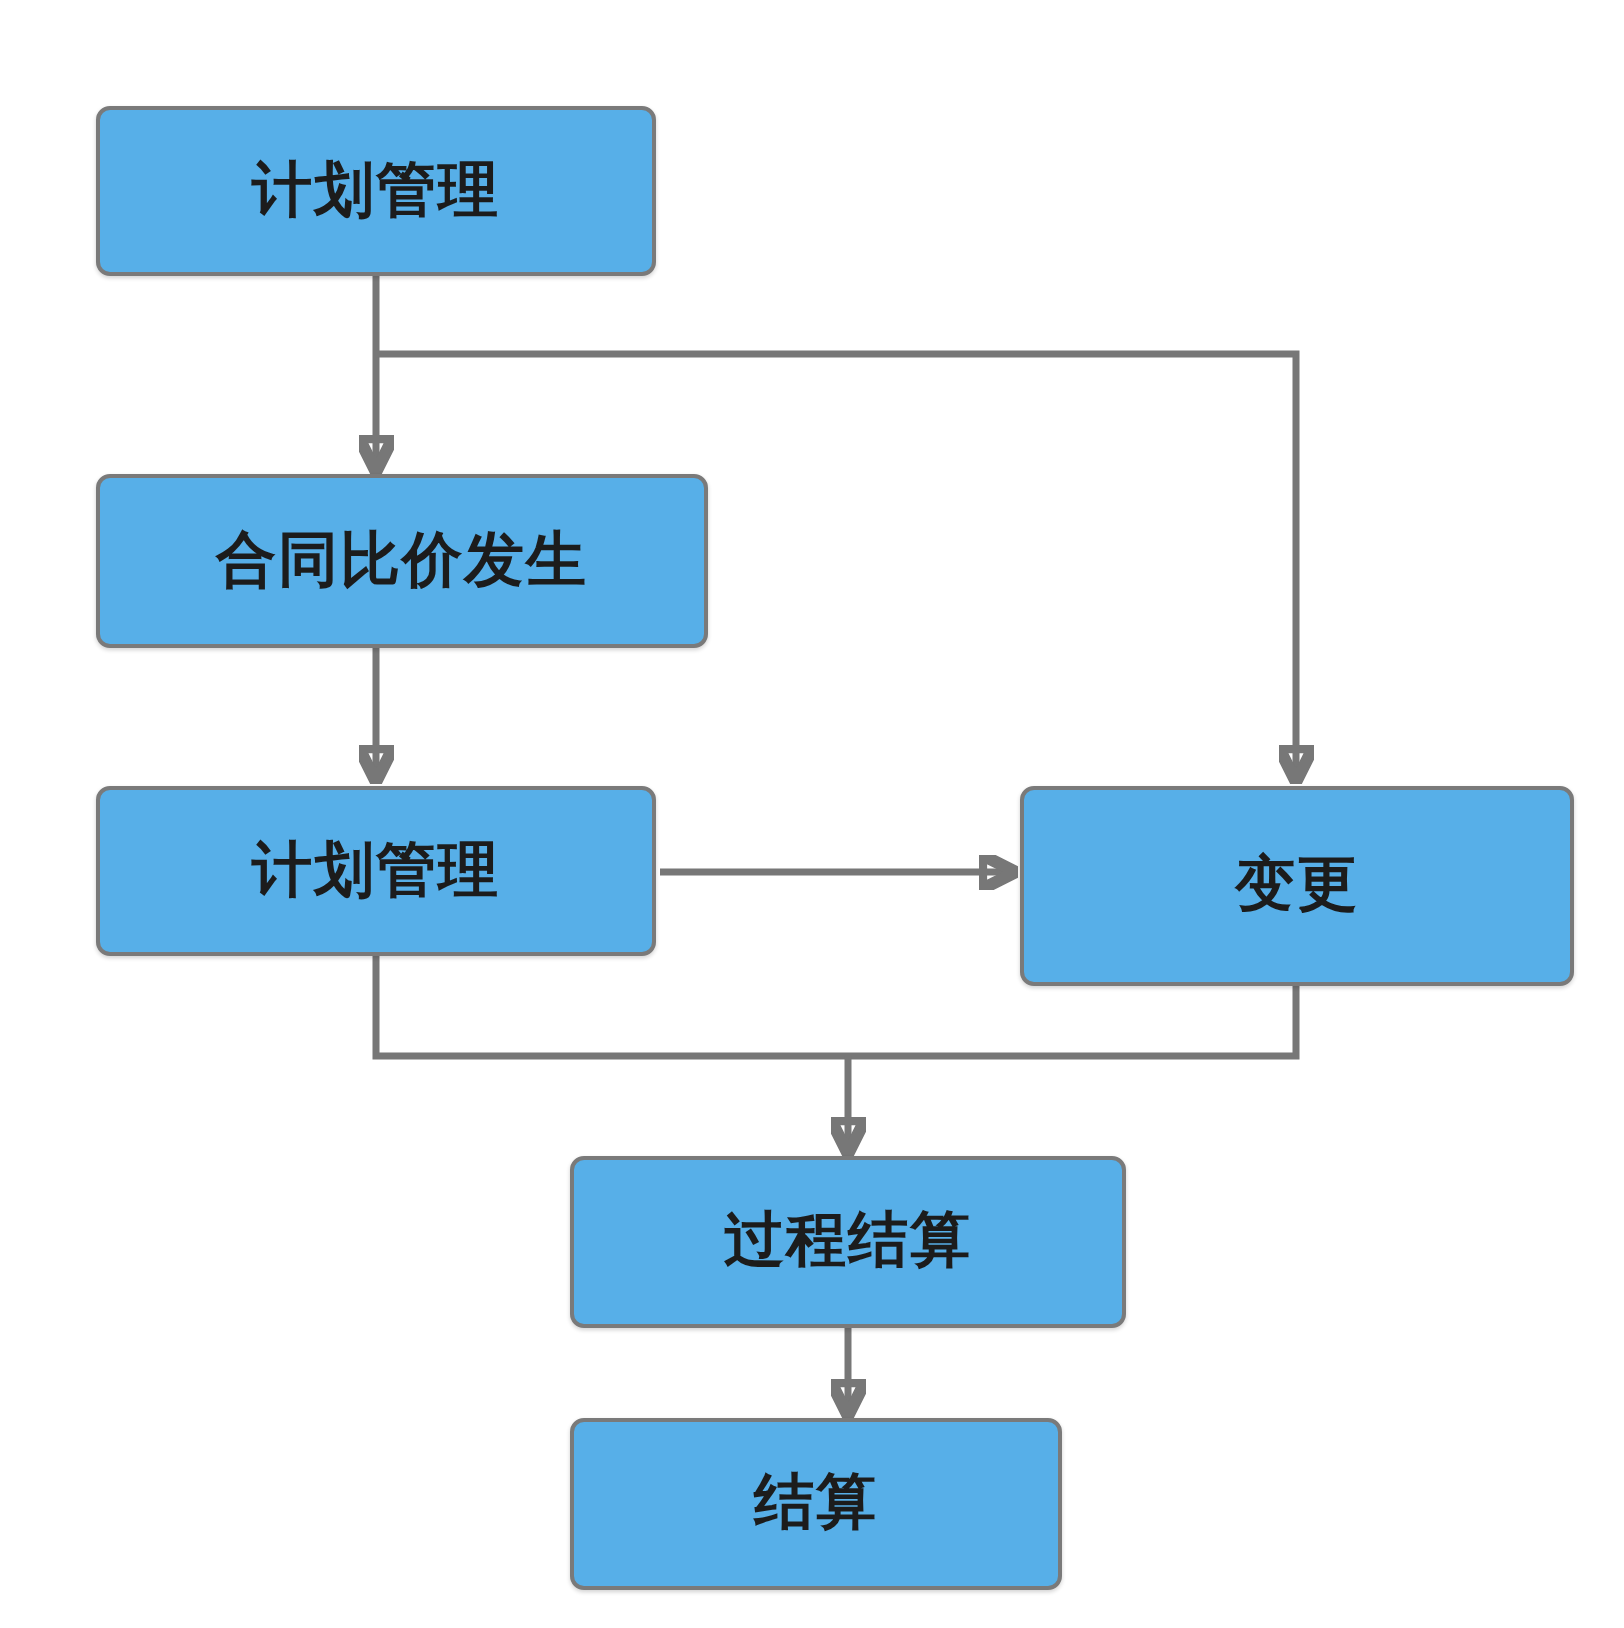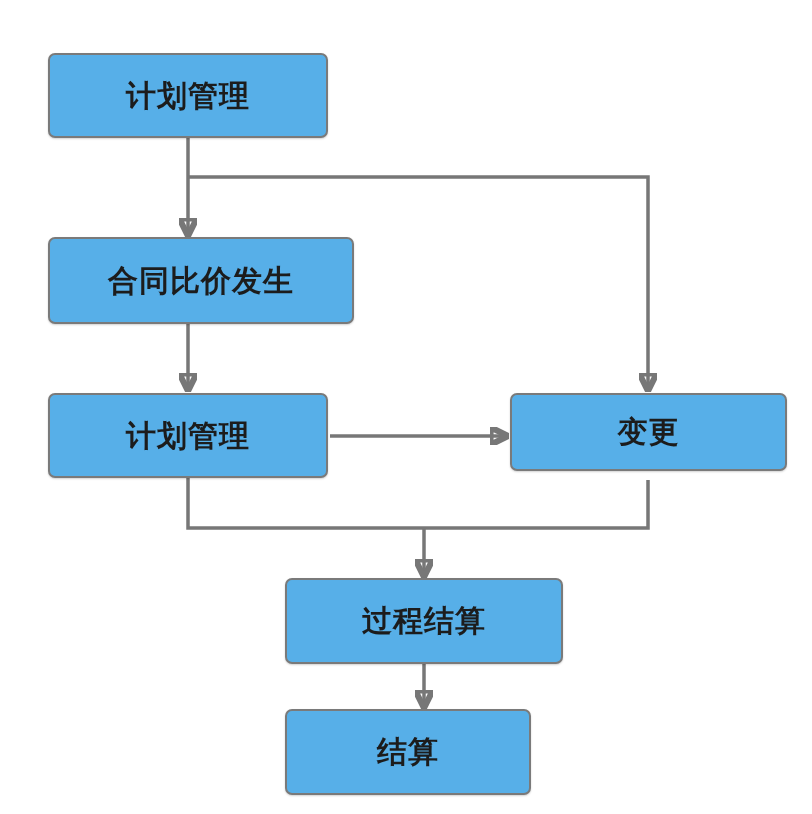--- a/index.html
+++ b/index.html
@@ -50,21 +50,21 @@
     font-size: 30px;
     color: var(--text);
     letter-spacing: 1px;
     white-space: nowrap;
     line-height: 1;
   }
 
   .n-plan              { left: 48px;  top: 53px;  width: 280px; height: 85px; }
   .n-price-compare     { left: 48px;  top: 237px; width: 306px; height: 87px; }
   .n-contract-register { left: 48px;  top: 393px; width: 280px; height: 85px; }
-  .n-change            { left: 510px; top: 393px; width: 277px; height: 78px; }
+  .n-change            { left: 510px; top: 393px; width: 277px; height: 100px; }
   .n-process-settle    { left: 285px; top: 578px; width: 278px; height: 86px; }
   .n-settle            { left: 285px; top: 709px; width: 246px; height: 86px; }
 </style>
 </head>
 <body>
 
 <div class="canvas">
 
   <svg class="edges" viewBox="0 0 812 814" xmlns="http://www.w3.org/2000/svg">
     <defs>

